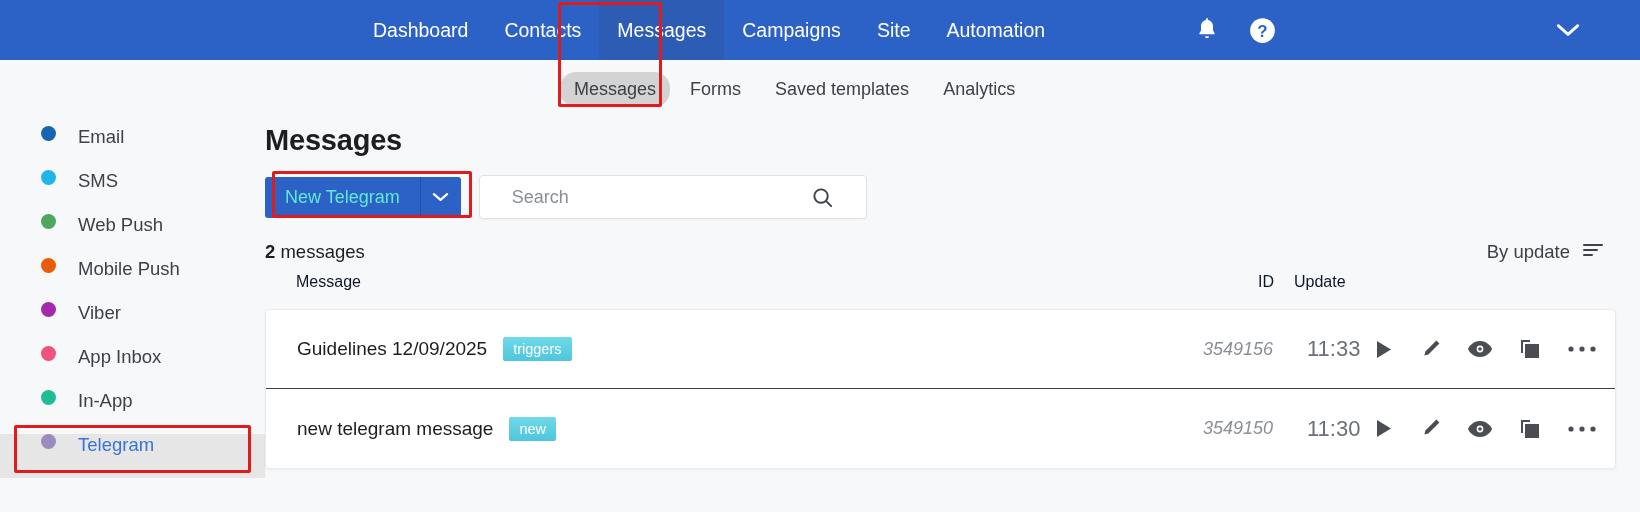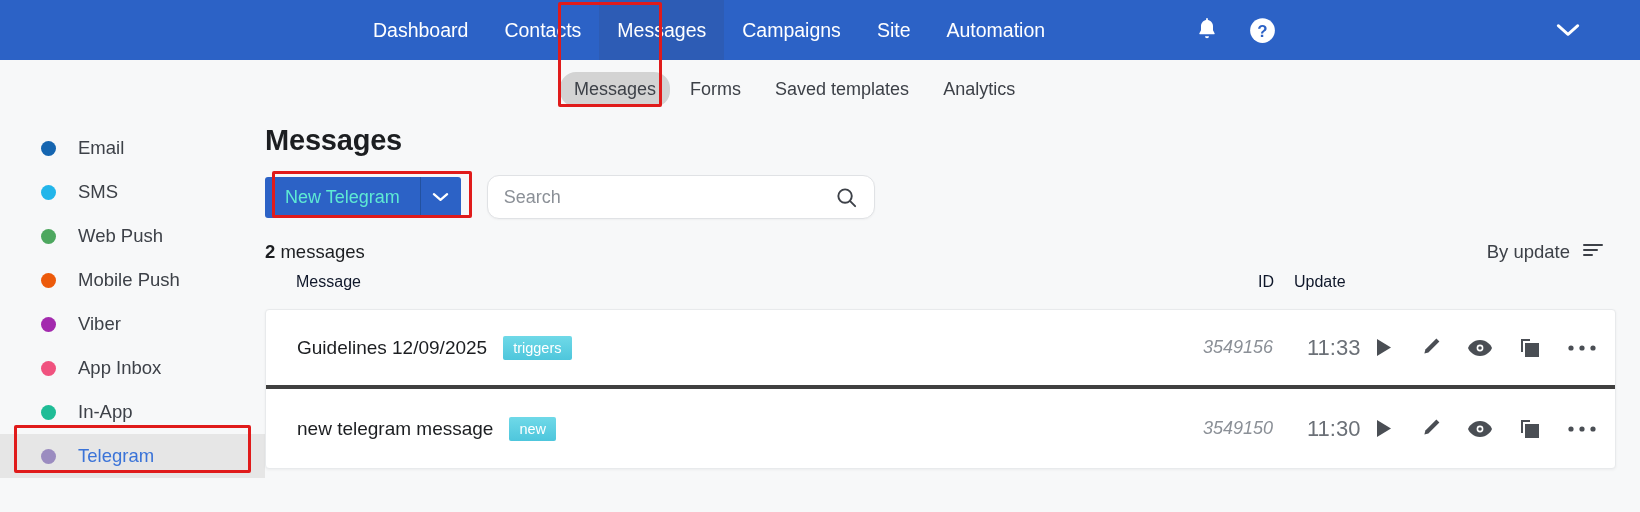--- a/index.html
+++ b/index.html
@@ -102,21 +102,21 @@
   .body-wrap { display: flex; height: 394px; }
 
   
   .sidebar {
     width: 265px;
     flex: 0 0 265px;
     padding-top: 8px;
   }
   .side-item {
     display: flex;
-    align-items: center;
+    align-items: flex-start;
     height: 44px;
     padding-left: 41px;
     cursor: pointer;
   }
   .side-item.active { background: #e6e6e6; }
   .side-dot {
     width: 15px; height: 15px;
     border-radius: 50%;
     flex: 0 0 15px;
   }
@@ -160,29 +160,29 @@
   .btn-caret {
     background: #2c62c6;
     color: #fff;
     width: 41px;
     display: flex;
     align-items: center;
     justify-content: center;
     border-left: 1px solid #23519f;
   }
   .searchbox {
-    margin-left: 26px;
+    margin-left: 18px;
     width: 388px;
     height: 44px;
     background: #fff;
     border: 1px solid #e0e2e5;
-    border-radius: 12px;
-    display: flex;
-    align-items: center;
-    padding: 0 16px;
+    border-radius: 4px;
+    display: flex;
+    align-items: center;
+    padding: 0 32px;
     box-shadow: 0 1px 2px rgba(0,0,0,0.04);
   }
   .searchbox input {
     flex: 1;
     border: none;
     outline: none;
     font-size: 18px;
     color: #3d4148;
     font-family: "Liberation Sans", sans-serif;
     background: transparent;
@@ -229,21 +229,21 @@
     border: 1px solid #e8eaec;
     border-radius: 4px;
     box-shadow: 0 1px 3px rgba(0,0,0,0.05);
     overflow: hidden;
   }
   .row {
     display: flex;
     align-items: center;
     height: 79px;
     padding-left: 31px;
-    border-bottom: 4px solid #404040;
+    border-bottom: 1px solid #404040;
   }
   .row:last-child { border-bottom: none; }
   .cell-message {
     flex: 1;
     display: flex;
     align-items: center;
     gap: 16px;
   }
   .msg-name { font-size: 19px; color: #1c1e21; }
   .badge {

